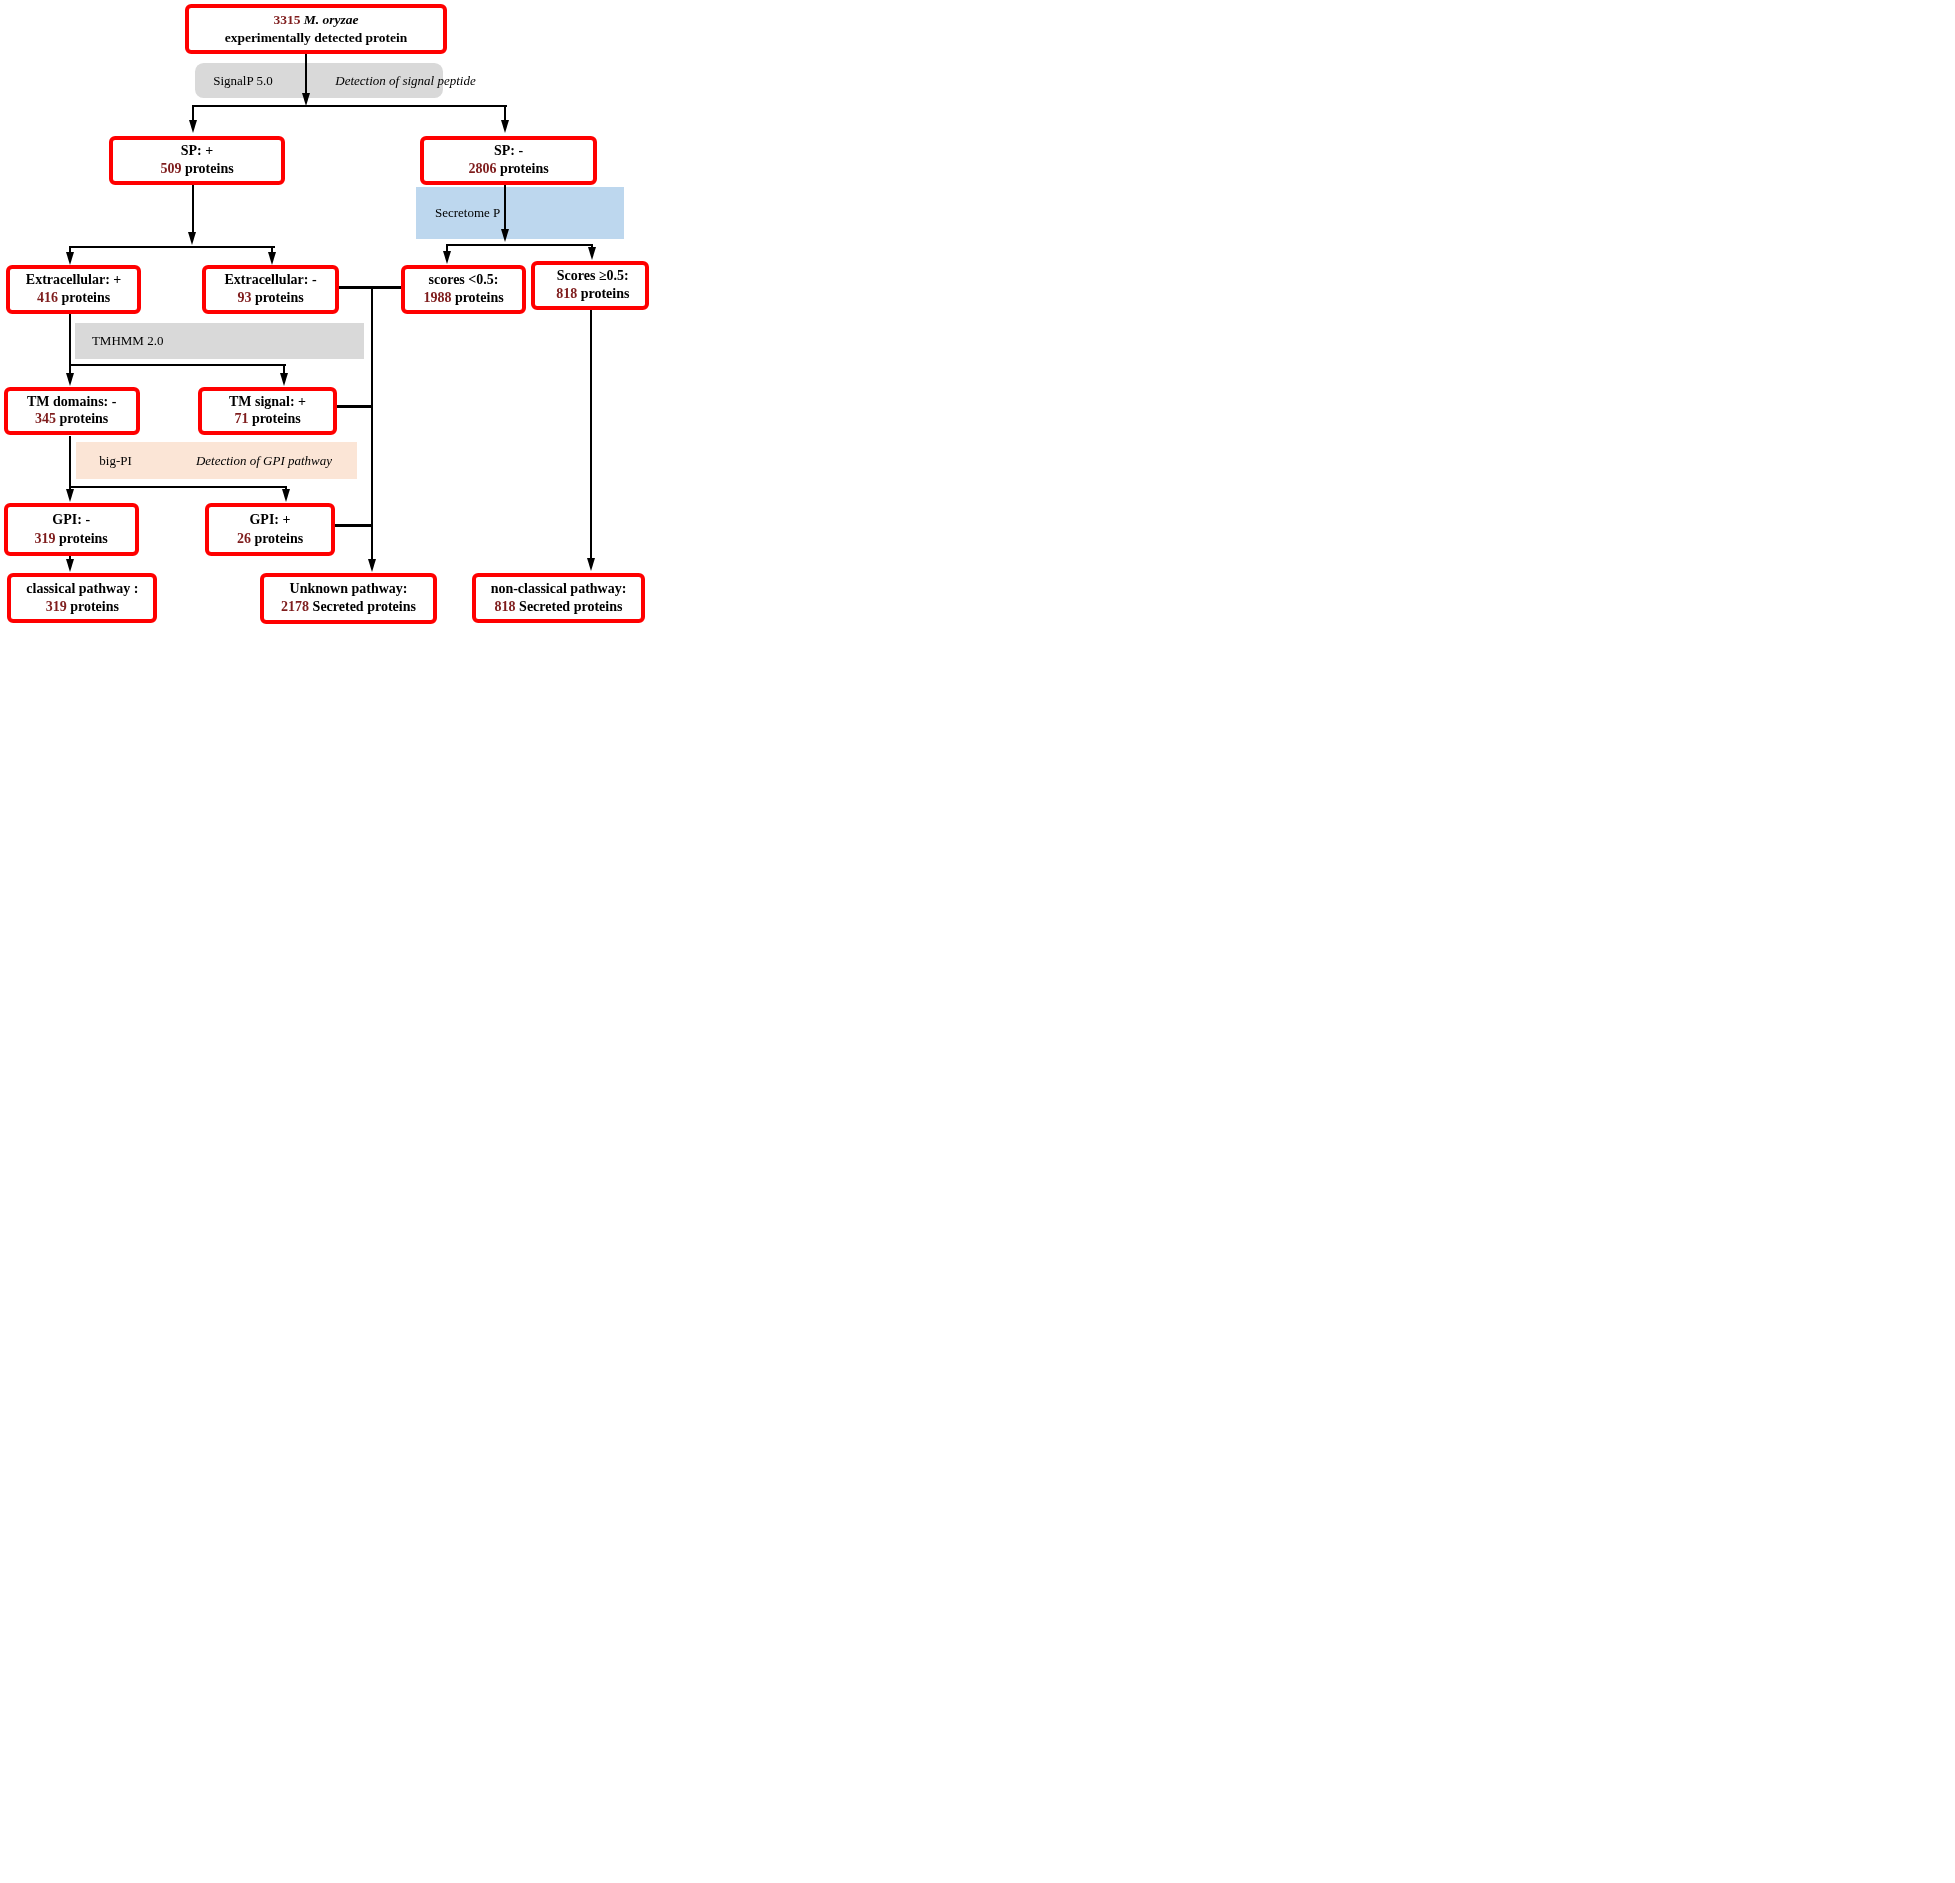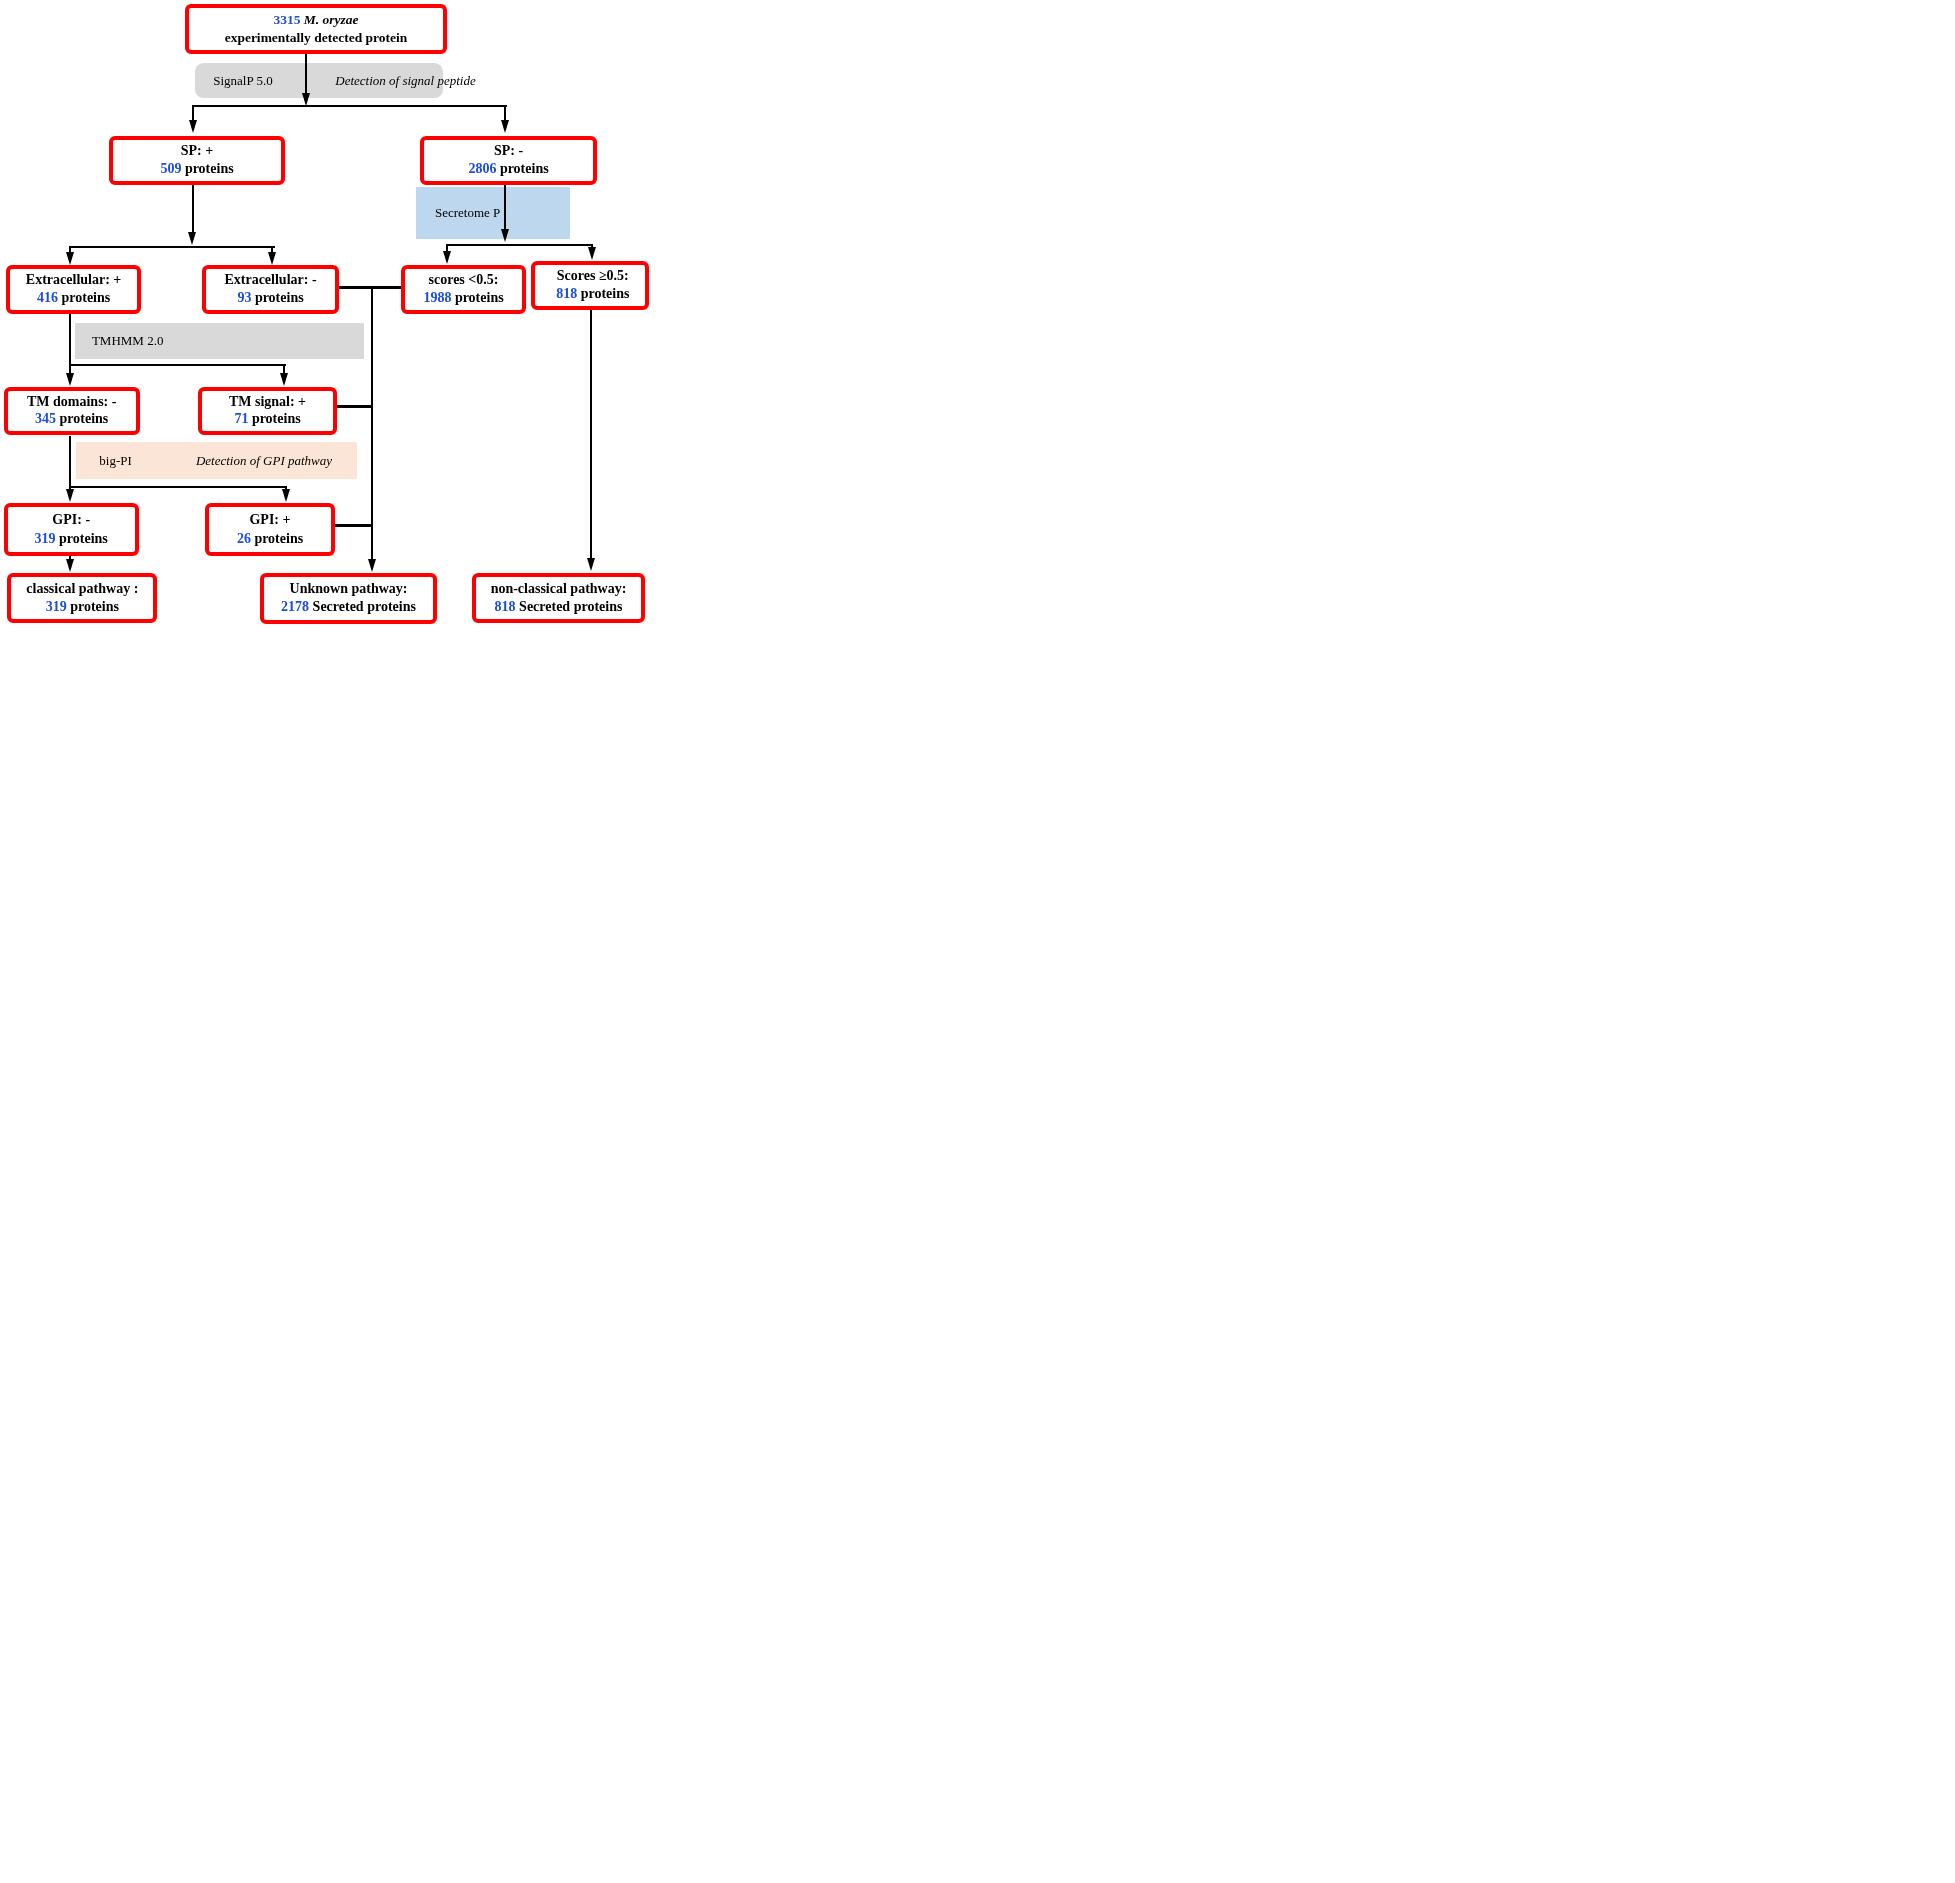--- a/index.html
+++ b/index.html
@@ -16,21 +16,21 @@
     border:4.9px solid #ff0000;
     border-radius:6.1px;
     background:#ffffff;
     display:flex;flex-direction:column;
     justify-content:space-evenly;align-items:center;
     text-align:center;
     font-weight:bold;color:#000000;font-size:14px;
     z-index:3;line-height:1.05;
     padding:1.2px 2.4px;
   }
-  .num{color:#1d4ed8;}
+  .num{color:#7f1d1d;}
   .it{font-style:italic;}
   .bar{
     position:absolute;box-sizing:border-box;
     font-size:13px;color:#000000;
     z-index:1;
   }
   .bar .abs{position:absolute;text-align:center;top:50%;transform:translateY(-50%);}
   .gray{background:#d9d9d9;}
   .blue{background:#bdd7ee;}
   .peach{background:#fbe5d6;}
@@ -47,21 +47,21 @@
 <body>
 
 <div id="canvas">
 
   <div class="bar gray" style="left:195px;top:63px;width:248px;height:35px;border-radius:8.6px;">
     <span class="abs" style="left:8px;width:80px;">SignalP 5.0</span>
     <span class="abs it" style="left:122px;width:177px;">Detection of signal peptide</span>
   </div>
 
 
-  <div class="bar blue" style="left:416px;top:187px;width:154px;height:52px;">
+  <div class="bar blue" style="left:416px;top:187px;width:208px;height:52px;">
     <span class="abs" style="left:8.6px;width:86px;">Secretome P</span>
   </div>
 
   <div class="bar gray" style="left:75px;top:323px;width:289px;height:36px;">
     <span class="abs" style="left:6.7px;width:92px;">TMHMM 2.0</span>
   </div>
 
   <div class="bar peach" style="left:76px;top:442px;width:281px;height:37px;">
     <span class="abs" style="left:6.1px;width:67px;">big-PI</span>
     <span class="abs it" style="left:101px;width:174px;">Detection of GPI pathway</span>

